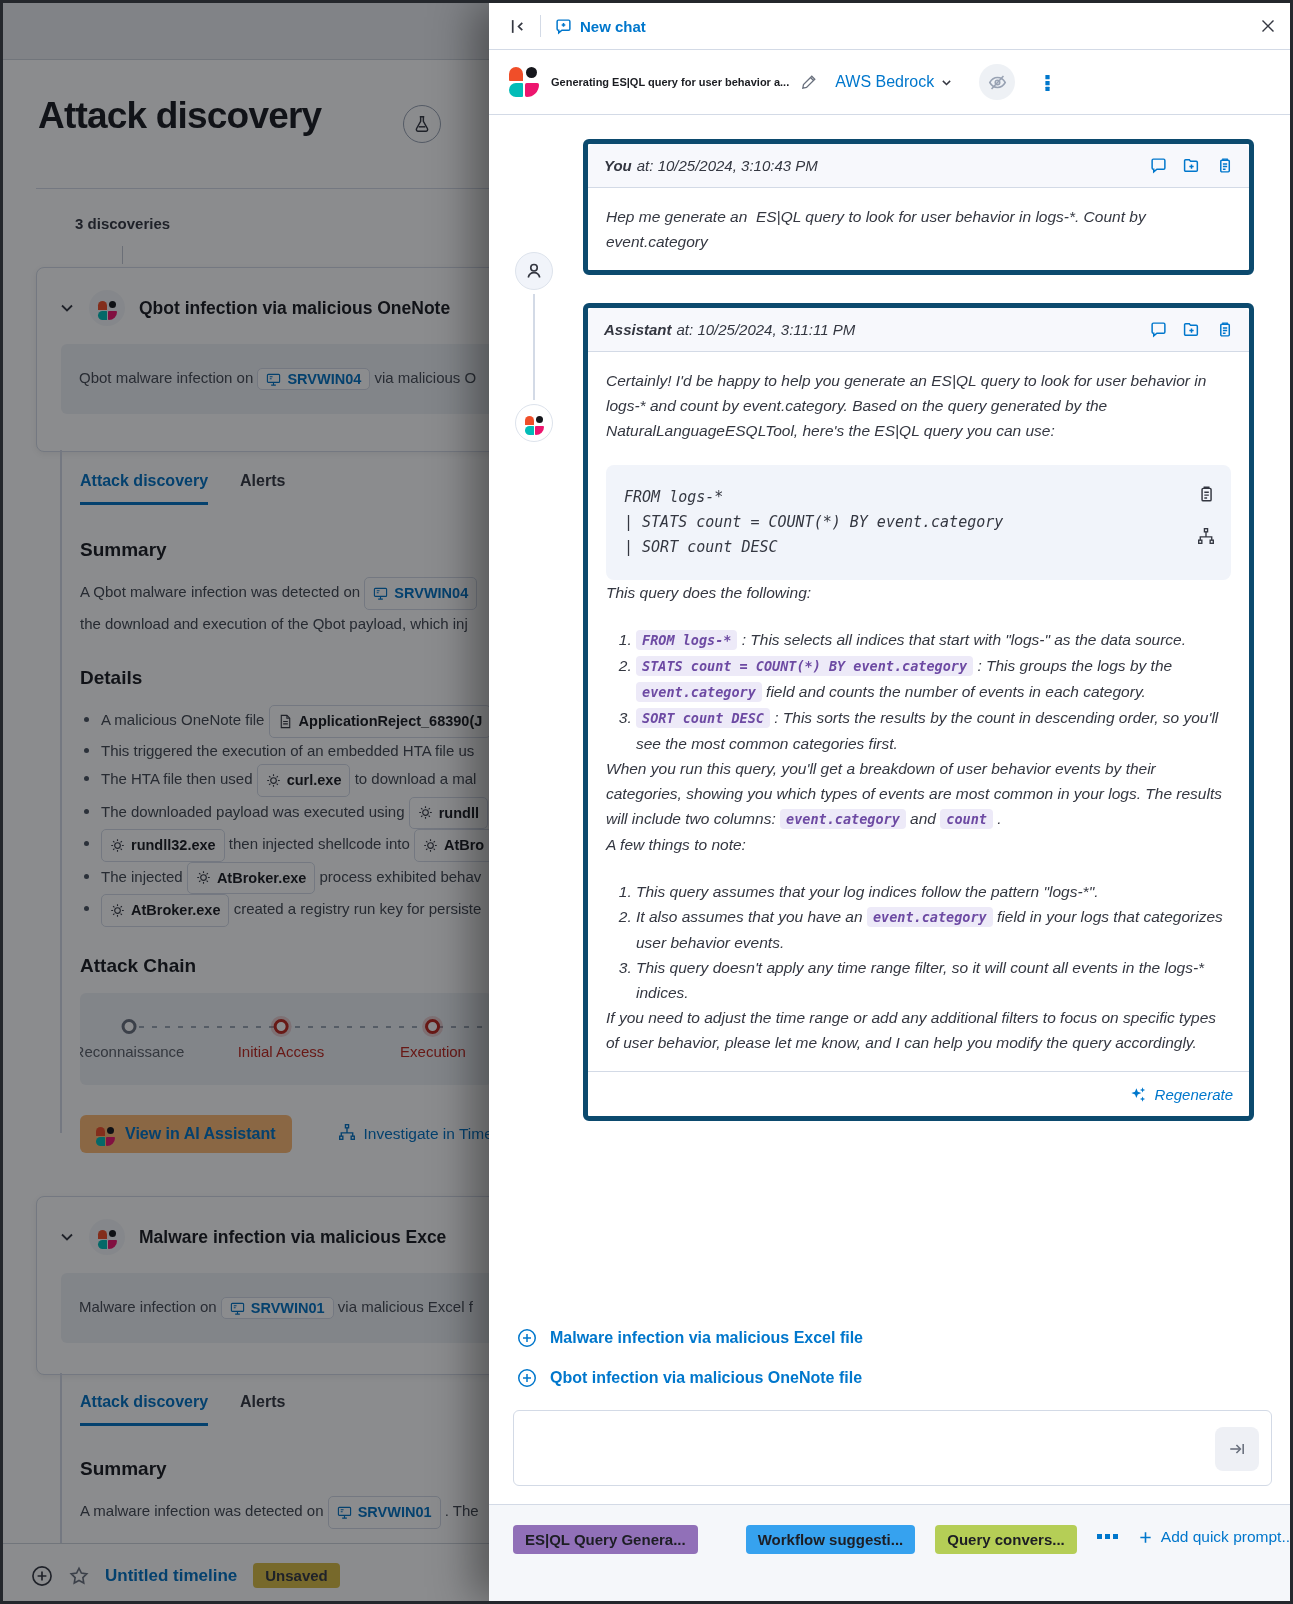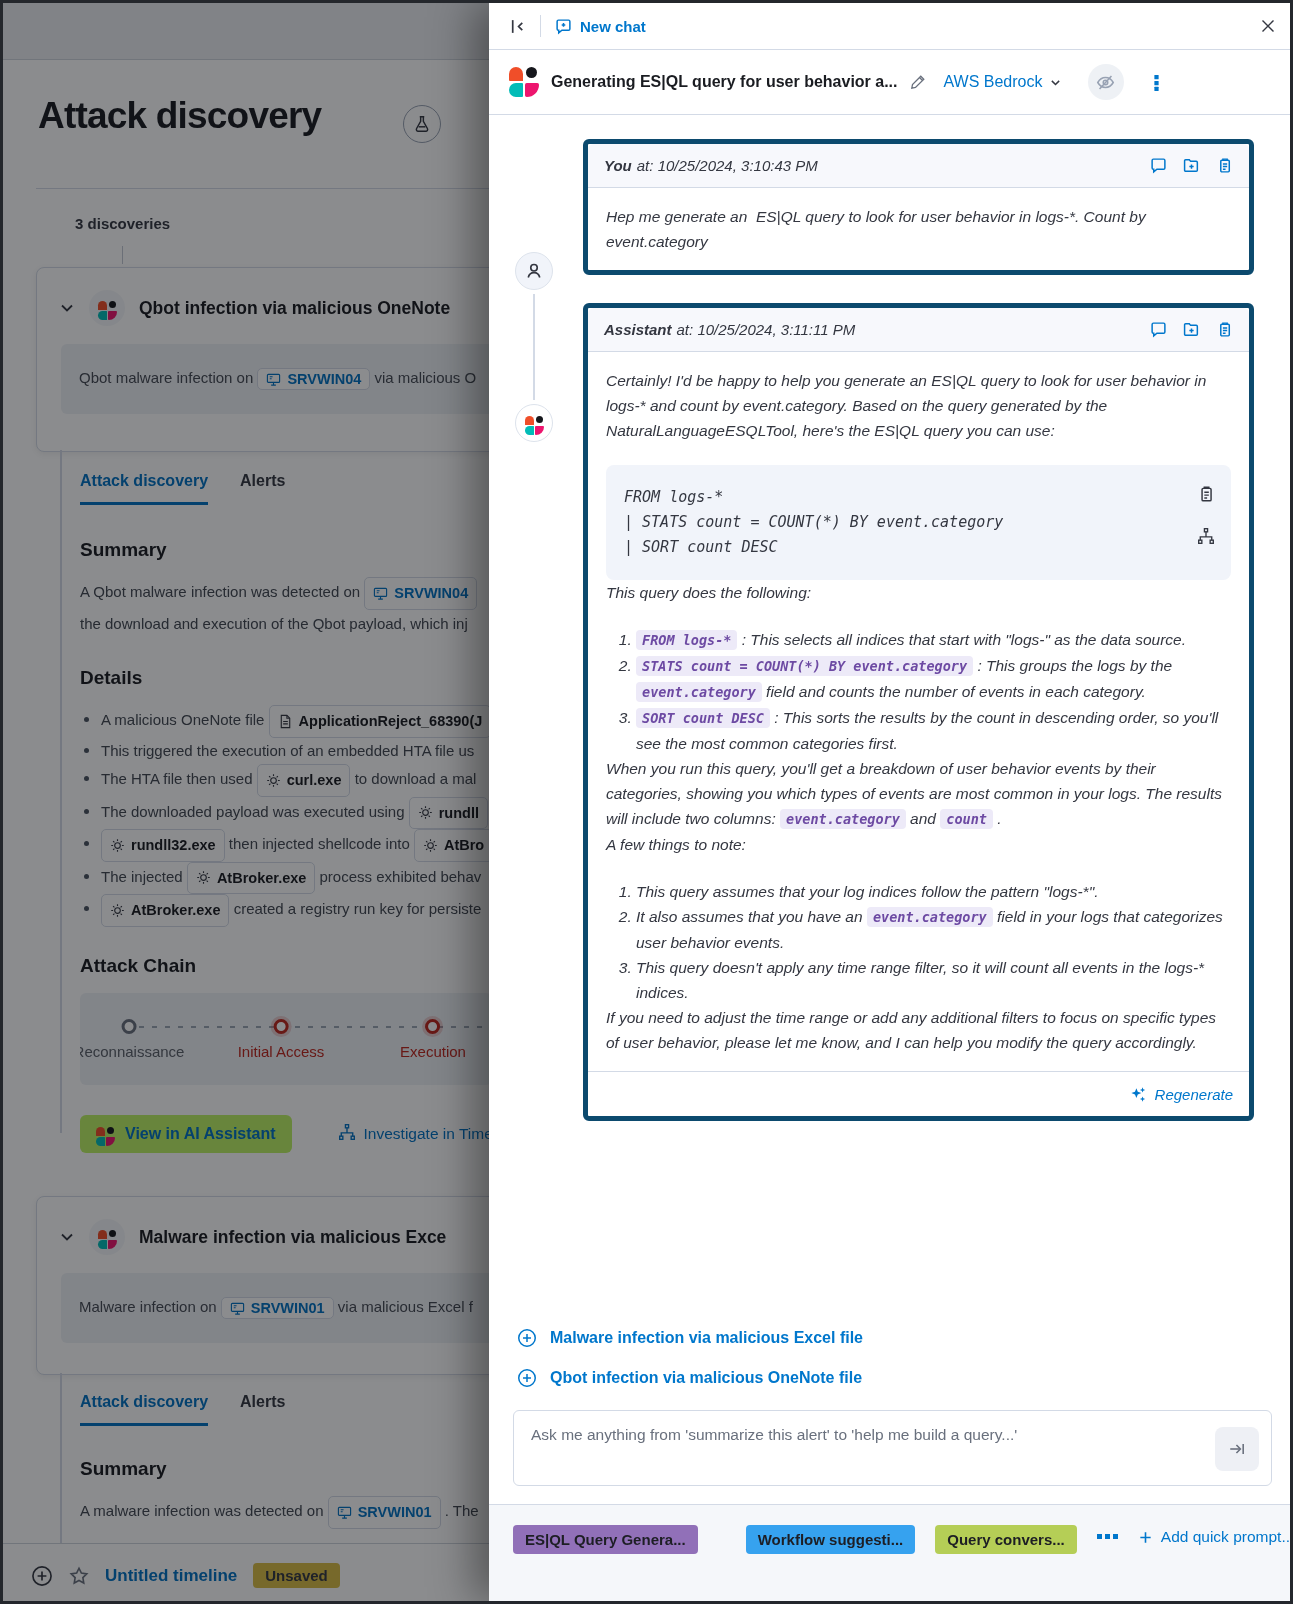--- a/index.html
+++ b/index.html
@@ -35,35 +35,35 @@
   ul.details li::before{content:"";display:inline-block;width:5px;height:5px;border-radius:50%;background:#4b5460;margin:0 12px 3px 4px;}
 
   .chain-box{position:relative;width:412px;height:92px;background:#eff1f6;border-radius:6px;margin-top:4px;overflow:hidden;}
   .chain-line{position:absolute;left:46px;top:33px;width:600px;height:2px;background:repeating-linear-gradient(90deg,#9aa4b2 0 5px,transparent 5px 13px);}
   .chain-step{position:absolute;top:26px;transform:translateX(-50%);display:flex;flex-direction:column;align-items:center;gap:9px;}
   .chain-dot{width:9px;height:9px;border:3px solid #69707d;border-radius:50%;background:#fff;}
   .chain-step.red .chain-dot{border-color:#bd271e;box-shadow:0 0 0 3px rgba(189,39,30,.18);}
   .chain-label{font-size:15px;color:#5a6069;white-space:nowrap;}
   .chain-step.red .chain-label{color:#bd271e;}
 
-  .btn-ai{display:inline-flex;align-items:center;gap:10px;height:38px;padding:0 16px;background:#bef264;border-radius:6px;color:#0071c2;font-size:16px;font-weight:600;white-space:nowrap;}
+  .btn-ai{display:inline-flex;align-items:center;gap:10px;height:38px;padding:0 16px;background:#fdba74;border-radius:6px;color:#0071c2;font-size:16px;font-weight:600;white-space:nowrap;}
   .link-inv{display:inline-flex;align-items:center;gap:8px;color:#0071c2;font-size:15.5px;font-weight:500;white-space:nowrap;}
 
   .timeline-bar{position:absolute;left:0;top:1540px;width:486px;height:64px;background:#fff;border-top:1px solid #cfd4dc;display:flex;align-items:center;gap:16px;padding:0 0 0 28px;box-sizing:border-box;white-space:nowrap;}
   .tl-title{color:#0071c2;font-size:17px;font-weight:600;}
   .badge-unsaved{background:#d9bd45;color:#343741;font-size:15px;font-weight:600;border-radius:4px;padding:4px 12px;}
   .dim{position:absolute;inset:0;background:rgba(9,11,15,.47);z-index:40;}
 
   
   .flyout{position:absolute;left:486px;top:0;width:807px;height:100%;background:#fff;z-index:60;box-shadow:-16px 0 40px rgba(0,0,0,.38);display:flex;flex-direction:column;}
   .fly-top{height:46px;flex:0 0 auto;display:flex;align-items:center;gap:14px;padding:0 20px;border-bottom:1px solid #d3dae6;}
   .vsep{width:1px;height:22px;background:#d3dae6;}
   .newchat{display:flex;align-items:center;gap:8px;color:#0077cc;font-size:15px;font-weight:600;}
   .fly-head{height:64px;flex:0 0 auto;display:flex;align-items:center;gap:12px;padding:0 20px;border-bottom:1px solid #d3dae6;}
-  .conv-title{font-size:16px;font-weight:700;color:#1a1c21;white-space:nowrap;}
+  .conv-title{font-size:11px;font-weight:700;color:#1a1c21;white-space:nowrap;}
   .connector-link{display:flex;align-items:center;gap:6px;color:#0077cc;font-size:16px;font-weight:500;white-space:nowrap;margin-left:6px;}
   .round-btn{width:36px;height:36px;border-radius:50%;background:#eef1f5;display:flex;align-items:center;justify-content:center;margin-left:14px;}
   .spacer{flex:1;}
 
   .messages{flex:1 1 auto;position:relative;overflow:hidden;padding-top:24px;}
   .avatar{position:absolute;left:26px;width:38px;height:38px;border-radius:50%;background:#f1f4fa;border:1px solid #dde3ec;display:flex;align-items:center;justify-content:center;box-sizing:border-box;}
   .avatar.white{background:#fff;}
   .vconn{position:absolute;left:44px;top:179px;width:2px;height:106px;background:#d3dae6;}
   .comment{margin:0 42px 28px 94px;border:5px solid #0c4a6e;border-radius:6px;background:#fff;font-style:italic;}
   .c-head{display:flex;align-items:center;background:#f7f8fc;border-bottom:1px solid #d3dae6;border-radius:6px 6px 0 0;padding:0 16px;height:43px;font-size:15px;color:#343741;}
@@ -464,21 +464,20 @@
               <circle cx="8" cy="8" r="6.6"></circle>
               <path d="M8 4.8v6.4M4.8 8h6.4"></path>
             </svg>
           </span>
           <span>Qbot infection via malicious OneNote file</span>
         </div>
       </div>
 
     <div class="prompt-wrap">
       <div class="prompt-box">
-        <span class="prompt-ph">Ask me anything from 'summarize this alert' to 'help me build a query...'</span>
         <span class="send-btn">
           <svg width="18" height="18" viewBox="0 0 16 16" fill="none" stroke="currentColor" stroke-width="1.4">
               <path d="M2 8h8.5"></path>
               <path d="M7.5 4.5L11 8l-3.5 3.5"></path>
               <path d="M13.5 3.5v9"></path>
             </svg>
         </span>
       </div>
     </div>
 

